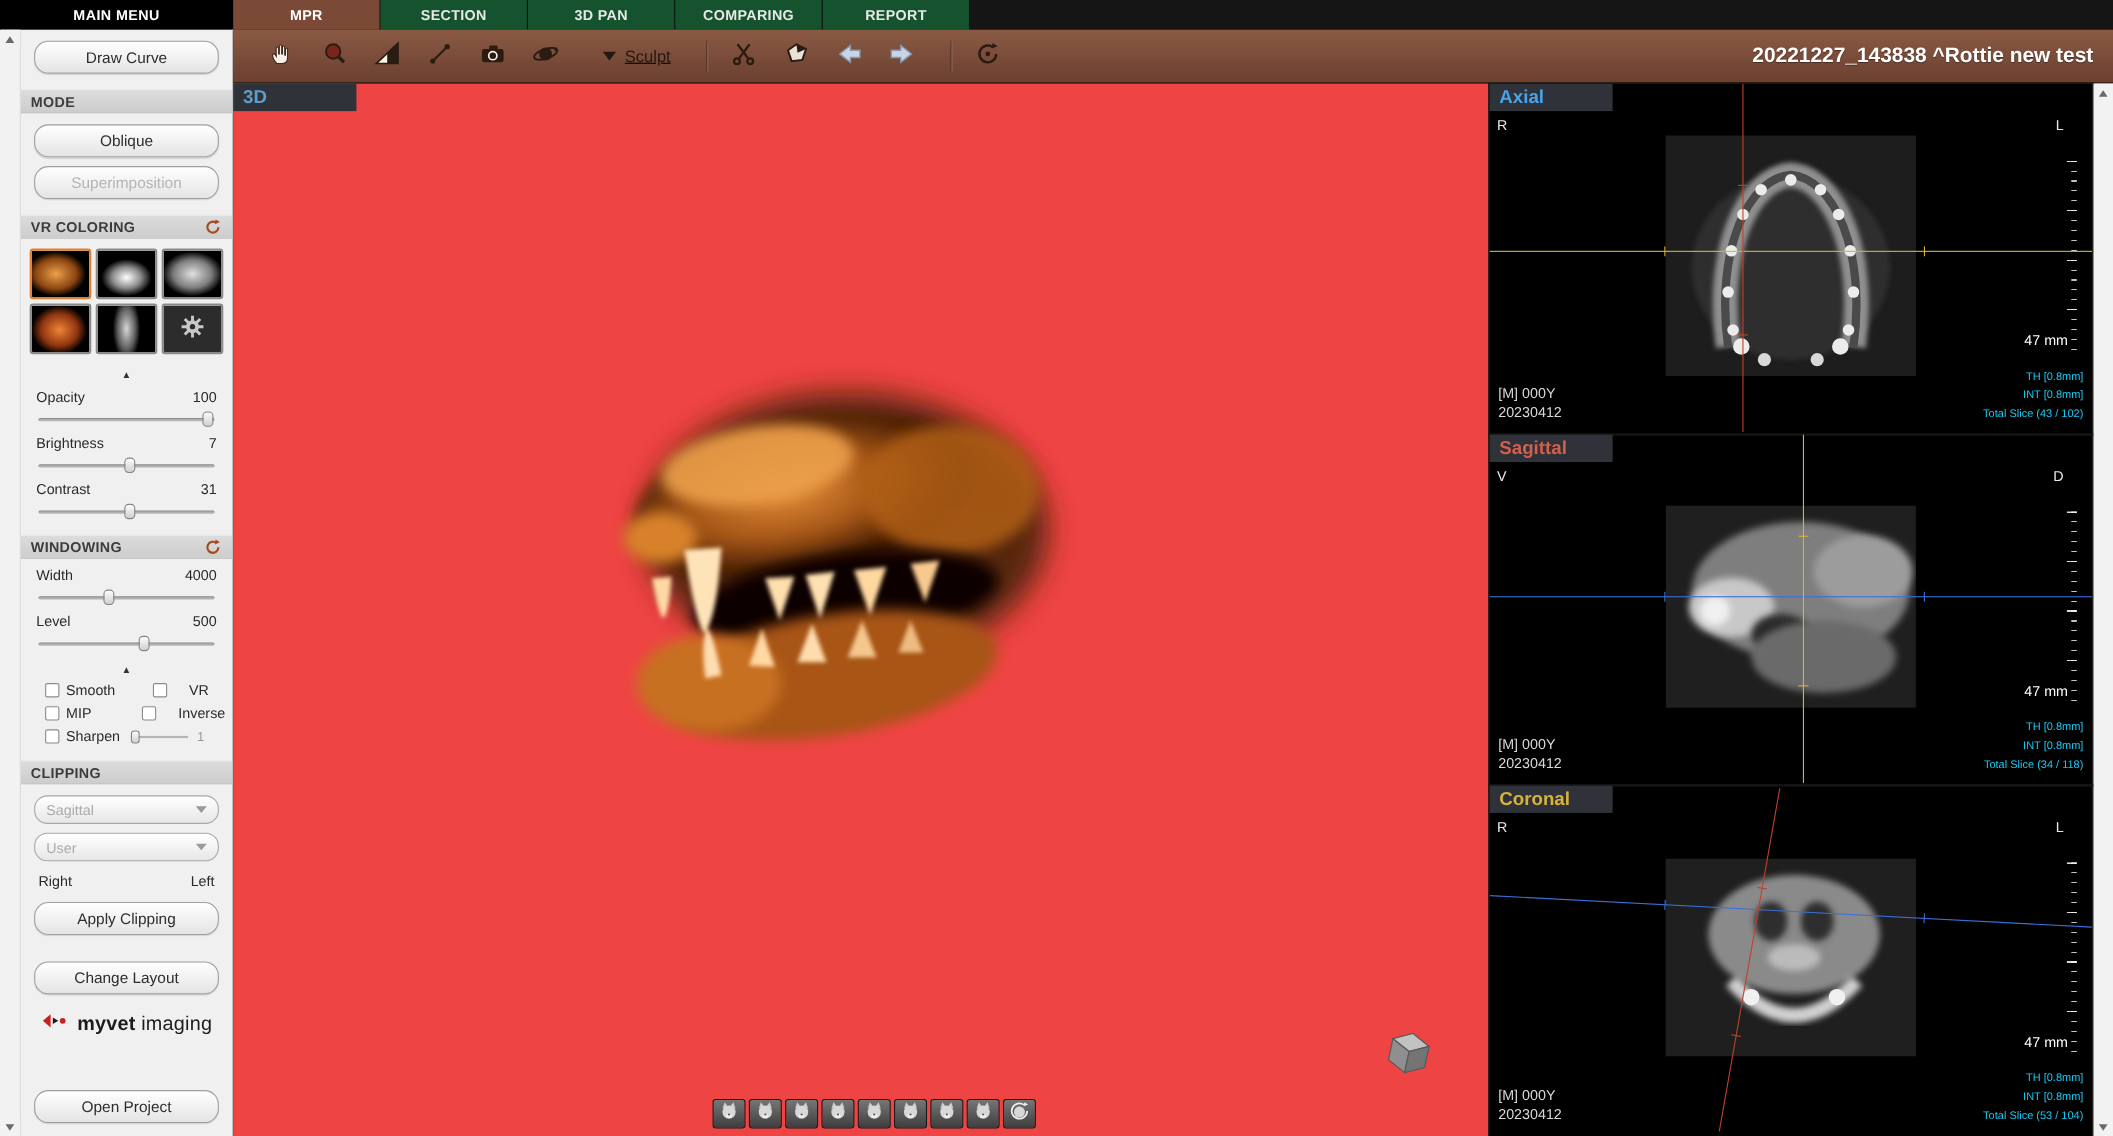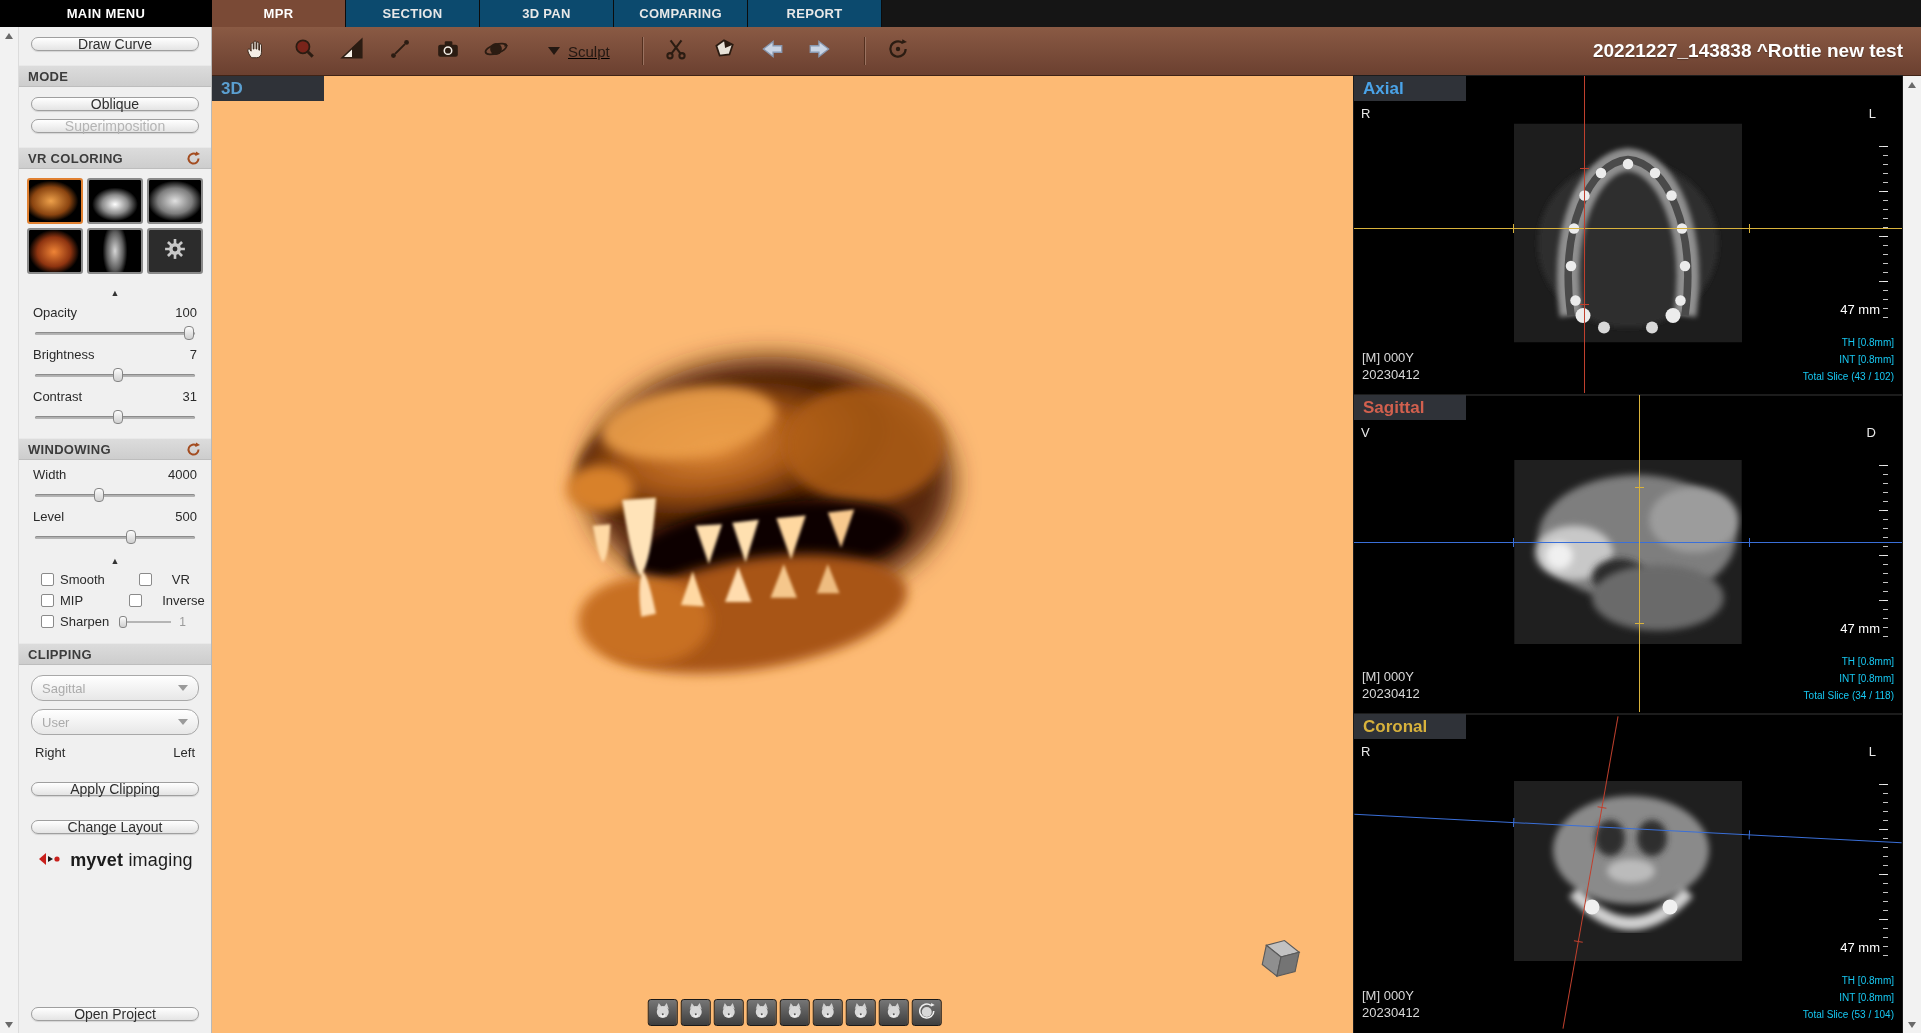--- a/index.html
+++ b/index.html
@@ -14,34 +14,34 @@
   .win-controls { margin-left:auto; display:flex; height:100%; }
   .win-btn { width:46px; height:100%; display:flex; align-items:center; justify-content:center; color:#444; font-size:14px; }
   .glyph-min { width:11px; height:1px; background:#444; display:block; }
   .glyph-max { width:10px; height:10px; border:1px solid #444; display:block; }
 
   
   .tabbar { height:27px; background:#151515; display:flex; }
   .tab-mainmenu { width:212px; background:#000; color:#fff; font-weight:bold; font-size:13px;
     display:flex; align-items:center; justify-content:center; letter-spacing:.4px; }
   .tab { width:134px; display:flex; align-items:center; justify-content:center; color:#e8e8e8;
-    font-size:13px; font-weight:bold; background:#0c4a6e; border-right:1px solid #0c0c0c; letter-spacing:.3px; }
+    font-size:13px; font-weight:bold; background:#14532d; border-right:1px solid #0c0c0c; letter-spacing:.3px; }
   .tab.active { background:#7a4a36; color:#fff; }
 
   
   .content { flex:1; display:flex; min-height:0; }
   .vscroll { width:19px; background:#f2f2f2; border-right:1px solid #dcdcdc; display:flex; flex-direction:column; justify-content:space-between; align-items:center; }
   .vscroll.right { border-right:none; border-left:1px solid #3a3a3a; }
   .sb-arrow { width:17px; height:17px; display:flex; align-items:center; justify-content:center; background:#f2f2f2; }
   .tri-up { width:0; height:0; border-left:4px solid transparent; border-right:4px solid transparent; border-bottom:6px solid #6a6a6a; }
   .tri-down { width:0; height:0; border-left:4px solid transparent; border-right:4px solid transparent; border-top:6px solid #6a6a6a; }
 
   
   .sidebar { width:193px; background:#f0f0f0; border-right:1px solid #b9b9b9; display:flex; flex-direction:column; padding:10px 0 12px 0; }
-  .side-btn { margin:0 12px; height:14px; border:1px solid #9f9f9f; border-radius:13px;
+  .side-btn { margin:0 12px; height:30px; border:1px solid #9f9f9f; border-radius:13px;
     background:linear-gradient(#ffffff,#e4e4e4); font-size:14px; color:#2e2e2e;
     display:flex; align-items:center; justify-content:center; cursor:pointer; box-shadow:0 1px 1px rgba(0,0,0,.12); }
   .side-btn.disabled { color:#b4b4b4; }
   .sec-header { margin-top:14px; height:22px; background:linear-gradient(#dcdcdc,#cdcdcd); border-top:1px solid #e9e9e9; border-bottom:1px solid #bdbdbd;
     display:flex; align-items:center; padding:0 9px; font-size:13px; font-weight:bold; color:#3c3c3c; letter-spacing:.3px; }
   .sec-header .refresh { margin-left:auto; width:17px; height:17px; cursor:pointer; }
   .thumb-grid { display:grid; grid-template-columns:repeat(3,56px); gap:4px; justify-content:center; margin-top:9px; }
   .thumb-btn { width:56px; height:46px; border:2px solid #8a8a8a; border-radius:3px; background:#000; overflow:hidden; cursor:pointer; }
   .thumb-btn.selected { border-color:#e08030; }
   .thumb-fill { width:100%; height:100%; }
@@ -62,42 +62,42 @@
   .cbitem.col2 { margin-left:34px;gap:20px; }
   .cb { width:13px; height:13px; background:#fff; border:1px solid #8a8a8a; border-radius:2px; }
   .mini-slider { position:relative; width:52px; height:12px; margin-left:10px; }
   .mini-slider::before { content:""; position:absolute; left:0; right:0; top:5px; height:2px; background:#b5b5b5; }
   .mini-slider .thumbk { width:8px; height:12px; border-radius:3px; }
   .mini-val { margin-left:8px; font-size:12px; color:#9a9a9a; }
   .dropdown { margin:10px 12px 0 12px; height:26px; border:1px solid #a8a8a8; border-radius:12px;
     background:linear-gradient(#ffffff,#e7e7e7); display:flex; align-items:center; padding:0 10px; cursor:pointer; }
   .dropdown .dd-text { font-size:13px; color:#ababab; }
   .dd-arrow { margin-left:auto; width:0; height:0; border-left:5px solid transparent; border-right:5px solid transparent; border-top:6px solid #9a9a9a; }
-  .rl-row { display:flex; margin:10px 16px 10px 16px; font-size:13px; color:#2a2a2a; }
+  .rl-row { display:flex; margin:10px 16px 0 16px; font-size:13px; color:#2a2a2a; }
   .rl-row span:last-child { margin-left:auto; }
   .logo-row { margin:16px auto 0 auto; display:flex; align-items:center; gap:7px; }
   .logo-text { font-size:18px; color:#1c1c1c; letter-spacing:.2px; }
   .logo-text b { font-weight:bold; }
   .mt-auto { margin-top:auto; }
 
   
   .main-col { flex:1; display:flex; flex-direction:column; min-width:0; }
   .toolbar { height:49px; background:linear-gradient(#8a5a44,#6b4030); border-bottom:1px solid #3f2316;
     display:flex; align-items:center; padding-left:26px; }
   .tbtn { width:36px; height:36px; margin-right:12px; display:flex; align-items:center; justify-content:center; cursor:pointer; border-radius:4px; }
   .sculpt { display:flex; align-items:center; gap:8px; margin:0 18px 0 22px; cursor:pointer;text-decoration:underline; }
   .sculpt .dd-tri { width:0; height:0; border-left:6px solid transparent; border-right:6px solid transparent; border-top:8px solid #241812; }
   .sculpt .sculpt-text { font-size:15px; color:#241812; }
   .tsep { width:2px; height:28px; background:#54301f; border-right:1px solid #9a7260; margin:0 14px; }
   .study { margin-left:auto; margin-right:18px; color:#fff; font-size:19px; font-weight:bold; text-shadow:0 1px 1px rgba(0,0,0,.4); white-space:nowrap; }
 
   .workspace { flex:1; display:flex; min-height:0; }
 
   
-  .view3d { flex:1; position:relative; background:#fdba74; overflow:hidden; }
+  .view3d { flex:1; position:relative; background:#ef4444; overflow:hidden; }
   .view-label { position:absolute; top:0; left:0; width:112px; height:25px; background:#2f3238;
     display:flex; align-items:center; padding-left:9px; font-size:17px; font-weight:bold; z-index:5; }
   .view3d .view-label span { color:#5b9fd0; }
   .skull { position:absolute; left:300px; top:185px; }
   .preset-row { position:absolute; bottom:7px; left:50%; transform:translateX(-46%); display:flex; gap:3px; }
   .preset { width:30px; height:27px; border:1px solid #191919; border-radius:3px;
     background:linear-gradient(#767676,#3e3e3e); display:flex; align-items:center; justify-content:center; cursor:pointer; }
   .navcube { position:absolute; right:44px; bottom:44px; cursor:grab; }
 
   

